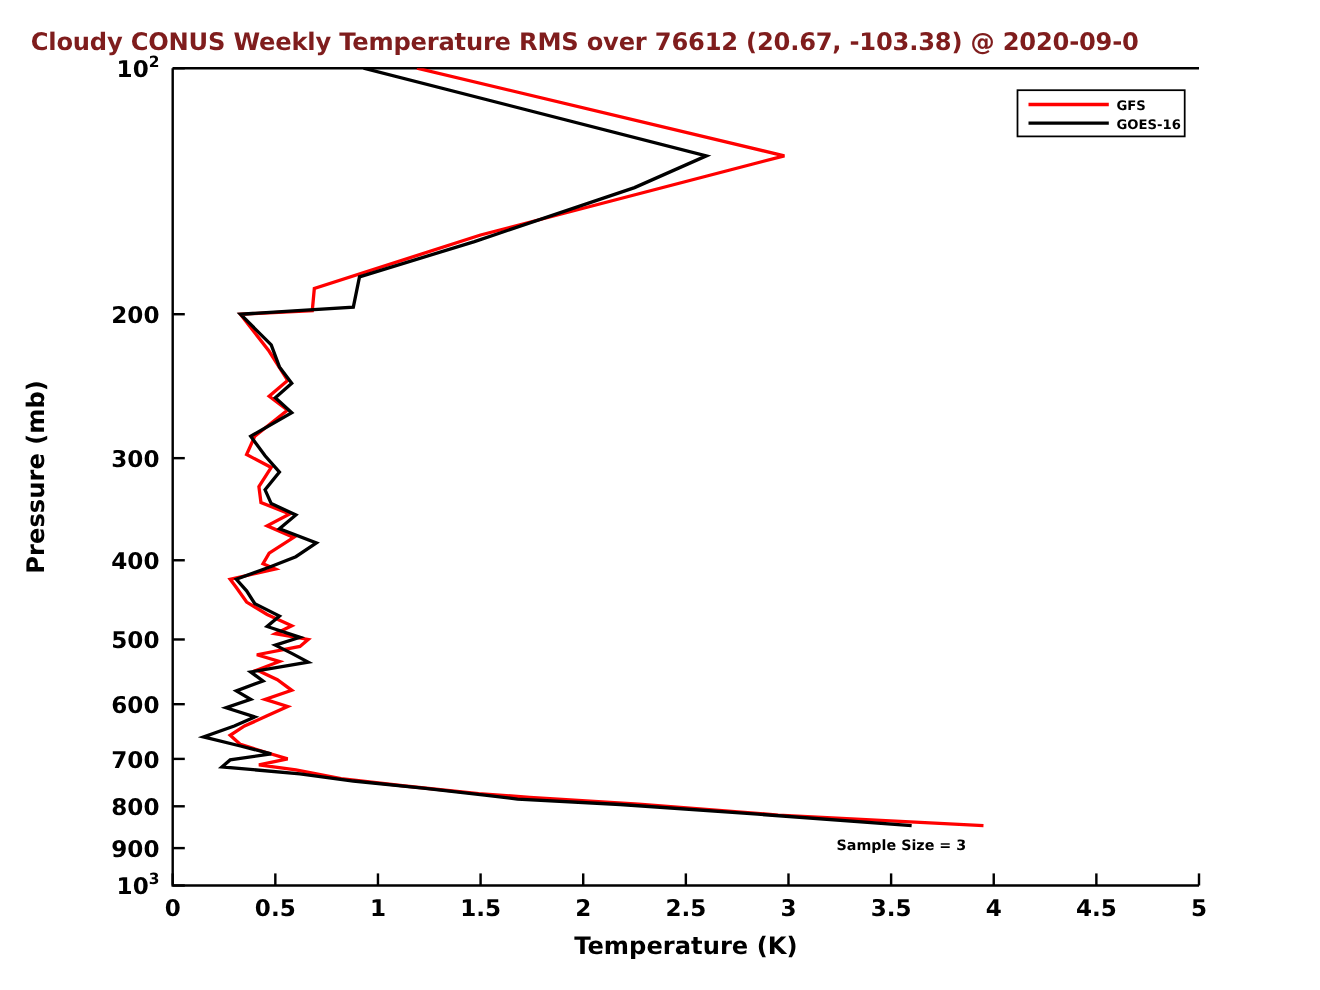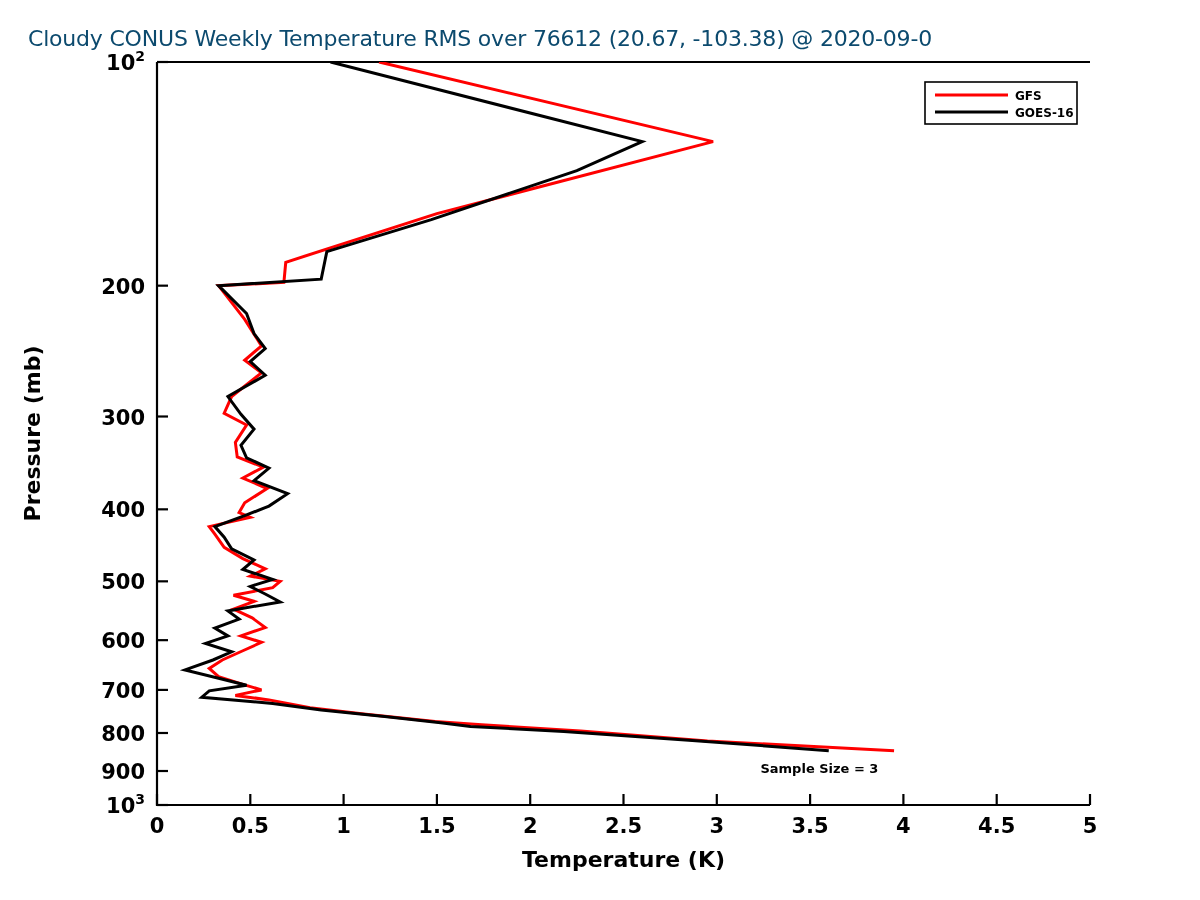--- a/index.html
+++ b/index.html
@@ -18,22 +18,22 @@
     width: 1200px;
     height: 900px;
     background: #ffffff;
   }
   #chart-title {
     position: absolute;
     left: 28px;
     top: 26px;
     font-family: "DejaVu Sans", sans-serif;
     font-size: 22px;
-    font-weight: normal;
-    color: #0c4a6e;
+    font-weight: bold;
+    color: #7f1d1d;
     white-space: nowrap;
     letter-spacing: -0.2px;
   }
   svg.plot {
     position: absolute;
     left: 0;
     top: 0;
   }
   .axis-line {
     stroke: #000000;

